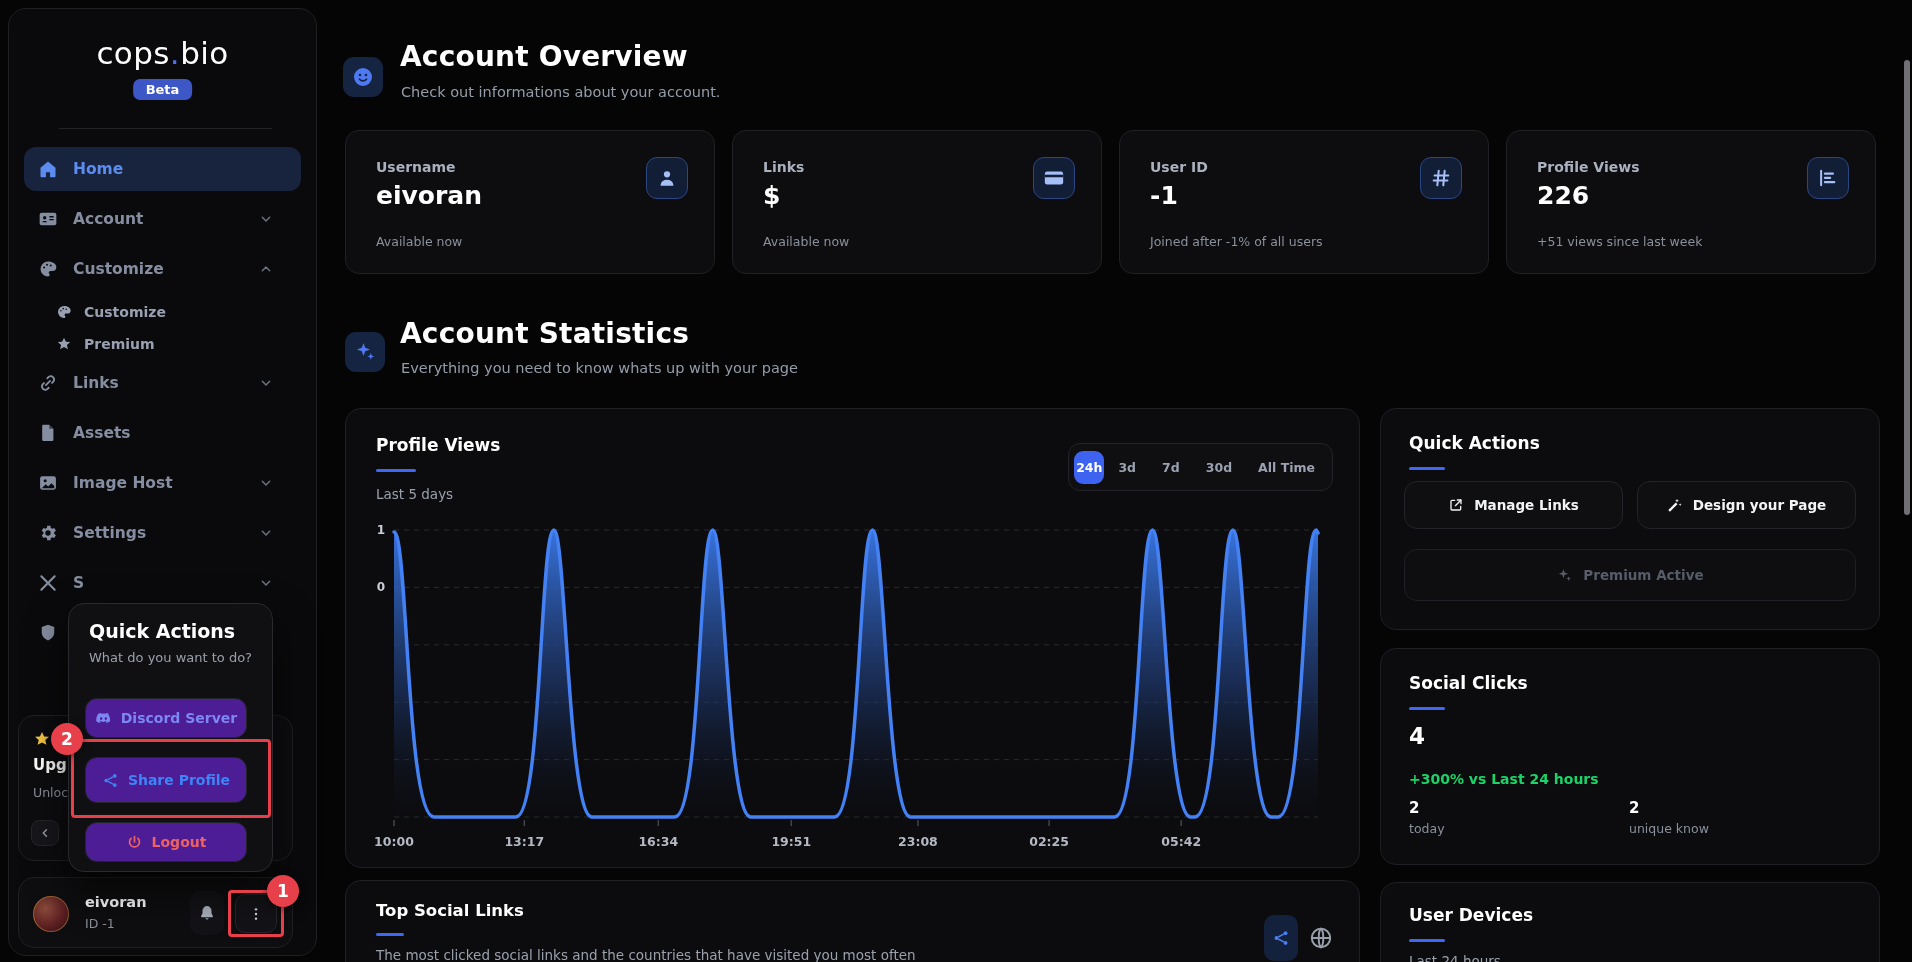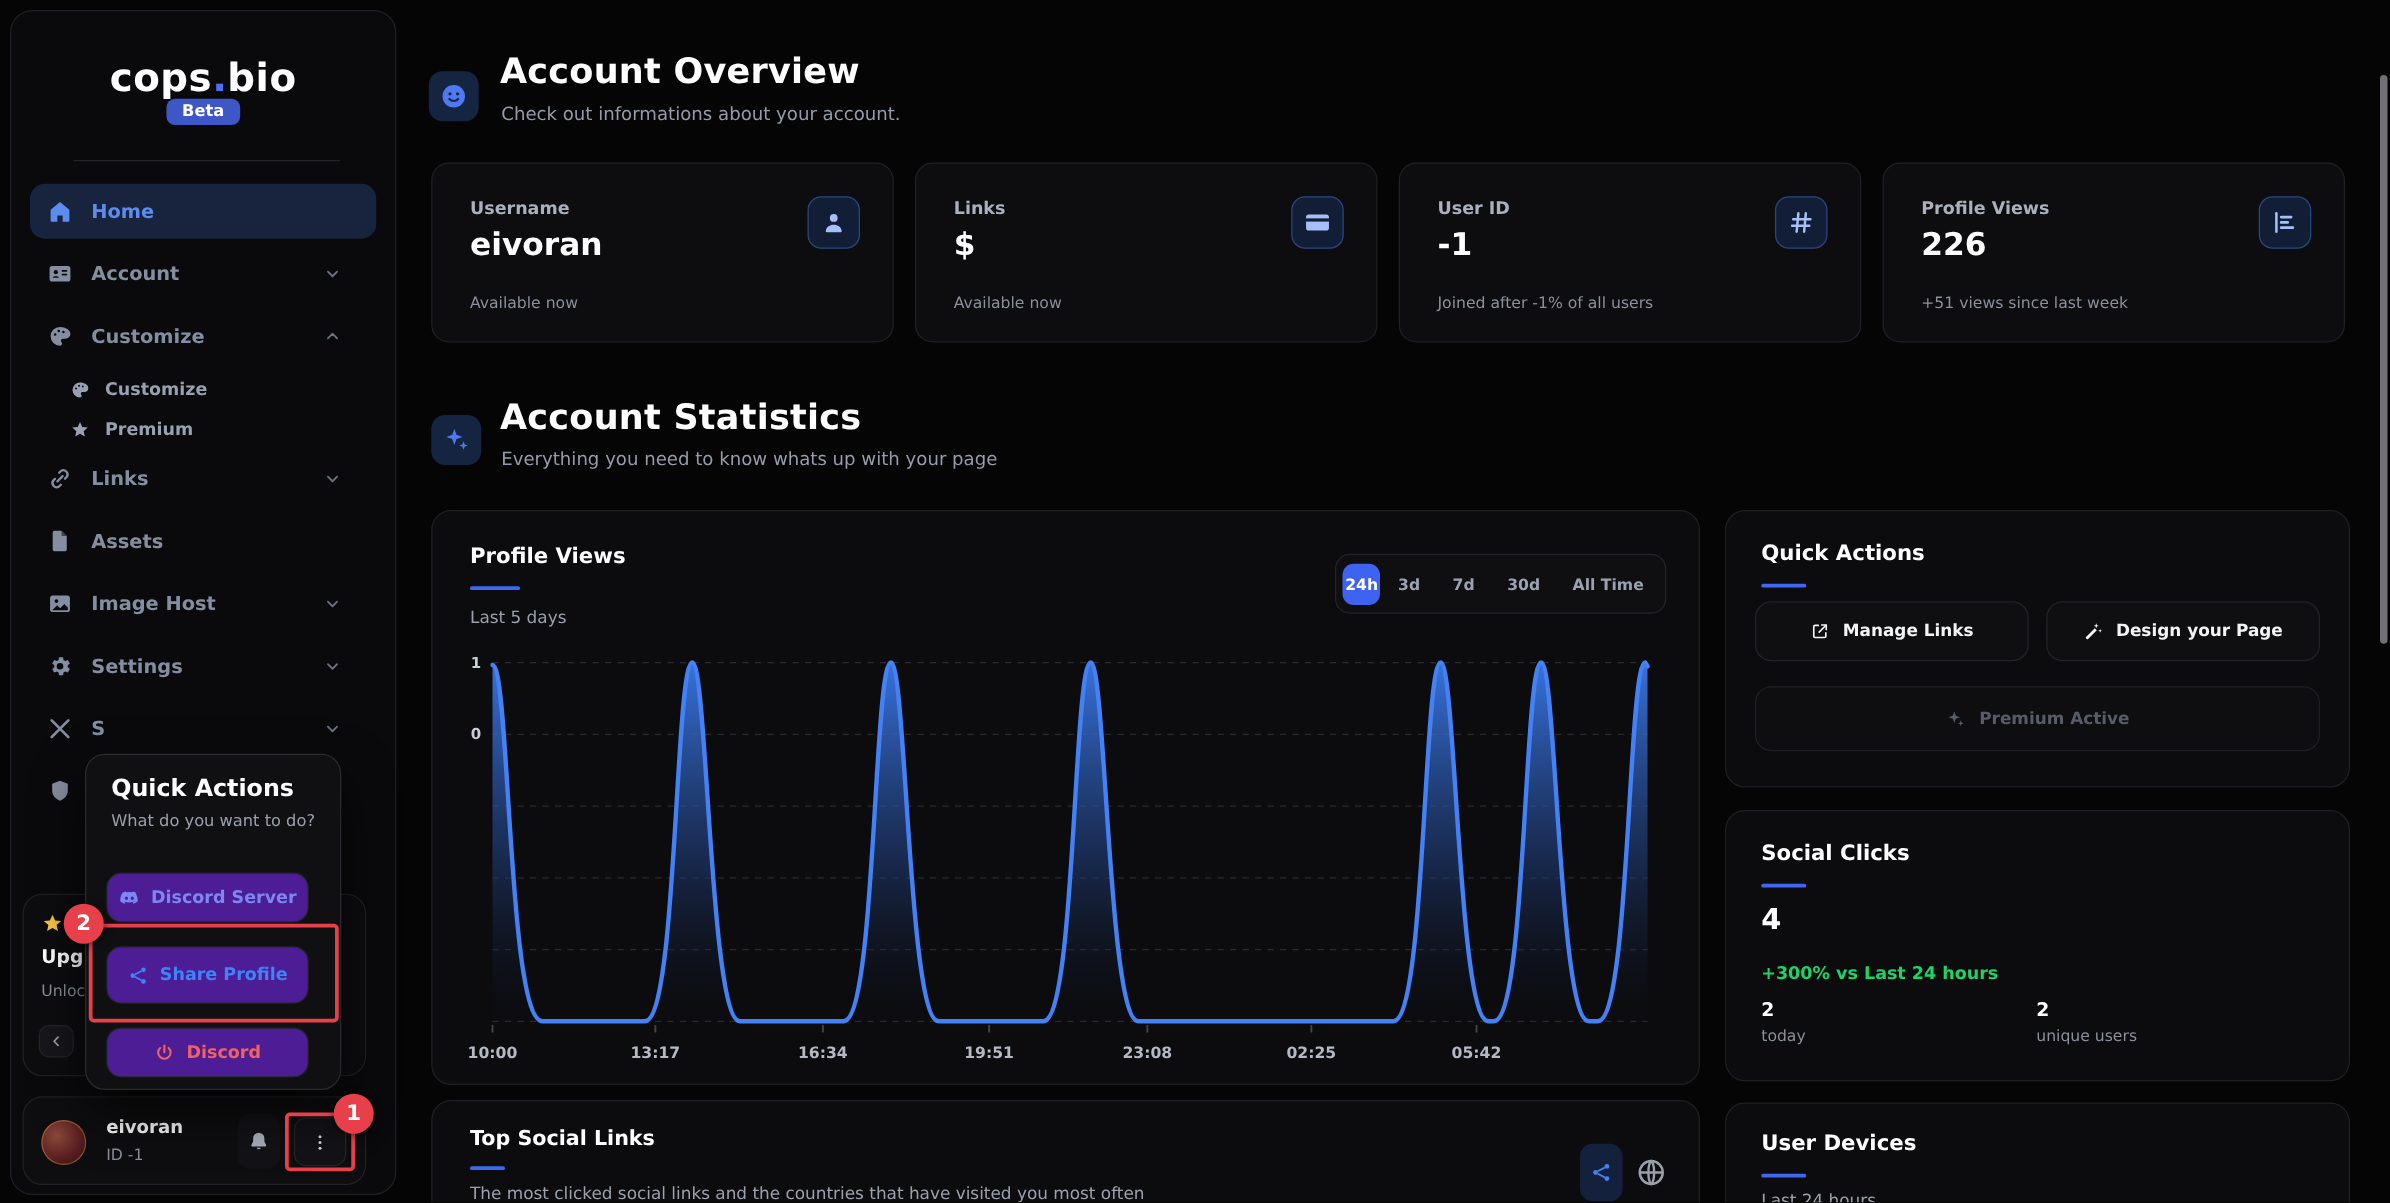--- a/index.html
+++ b/index.html
@@ -1,21 +1,21 @@
 <!DOCTYPE html>
 <html><head>
 <meta charset="utf-8">
 <style>
   html,body{margin:0;padding:0;background:#050506;}
   .page{position:relative;width:1912px;height:962px;overflow:hidden;background:#050506;
         font-family:"DejaVu Sans",sans-serif;color:#fff;}
   
   .sidebar{position:absolute;left:8px;top:8px;width:307px;height:946px;background:#0a0a0c;
            border:1px solid #202024;border-radius:18px;}
-  .logo{position:absolute;top:36px;left:0;width:100%;text-align:center;font-size:31px;font-weight:700;letter-spacing:.4px;}
+  .logo{position:absolute;top:26px;left:0;width:100%;text-align:center;font-size:31px;font-weight:400;letter-spacing:.4px;}
   .logo .dot{color:#4a6ef5;}
   .beta{position:absolute;top:70px;left:50%;transform:translateX(-50%);background:#3d57c7;color:#fff;
         font-size:13px;font-weight:700;padding:3px 13px;border-radius:7px;}
   .divider{position:absolute;top:119px;left:50px;width:213px;height:1px;background:#232328;}
   .nav{position:absolute;top:138px;left:15px;width:277px;}
   .nav-item{position:relative;display:flex;align-items:center;height:44px;margin-bottom:6px;padding:0 14px;
             border-radius:12px;color:#858da0;font-size:15.5px;font-weight:600;cursor:pointer;box-sizing:border-box;}
   .nav-item.active{background:#18233d;color:#5c8cf0;}
   .nav-item.sub{height:30px;margin-bottom:2px;padding-left:32px;font-size:14px;color:#99a0b1;}
   .ic{display:inline-flex;width:20px;height:20px;flex:0 0 auto;}
@@ -435,21 +435,21 @@
     <div class="underline" style="left:28px;top:58px"></div>
     <div class="sc-value">4</div>
     <div class="sc-trend" id="sc-trend" style="color: rgb(27, 211, 104);">+300% vs Last 24 hours</div>
     <div class="sc-stats">
         <div class="sc-col">
           <div class="v">2</div>
           <div class="l">today</div>
         </div>
         <div class="sc-col">
           <div class="v">2</div>
-          <div class="l">unique users</div>
+          <div class="l">unique know</div>
         </div>
       </div>
   </section>
 
   <section class="panel" style="left:345px;top:880px;width:1013px;height:130px">
     <div class="panel-title" style="left:30px;top:20px;font-size:16.5px">Top Social Links</div>
     <div class="underline" style="left:30px;top:52px;width:28px"></div>
     <div class="panel-sub" style="left:30px;top:66px">The most clicked social links and the countries that have visited you most often</div>
     <div class="tsl-share">
         <span class="ic">
@@ -518,21 +518,21 @@
       </div>
       <div class="pop-btn" style="top: 218px; height: 40px; color: rgb(240, 98, 98);">
         <span class="ic ">
           <svg viewBox="0 0 24 24" fill="currentColor" xmlns="http://www.w3.org/2000/svg">
             <g fill="none" stroke="currentColor" stroke-width="2.4" stroke-linecap="round">
               <path d="M12 3.5V11"></path>
               <path d="M7.2 6.2a7 7 0 1 0 9.6 0"></path>
             </g>
           </svg>
         </span>
-        <span>Discord</span>
+        <span>Logout</span>
       </div>
     </div>
 
   <div class="usercard">
     <div class="avatar"></div>
     <div class="uc-name">eivoran</div>
     <div class="uc-id">ID -1</div>
     <div class="uc-bell">
         <span class="ic">
           <svg viewBox="0 0 24 24" fill="currentColor" xmlns="http://www.w3.org/2000/svg">

